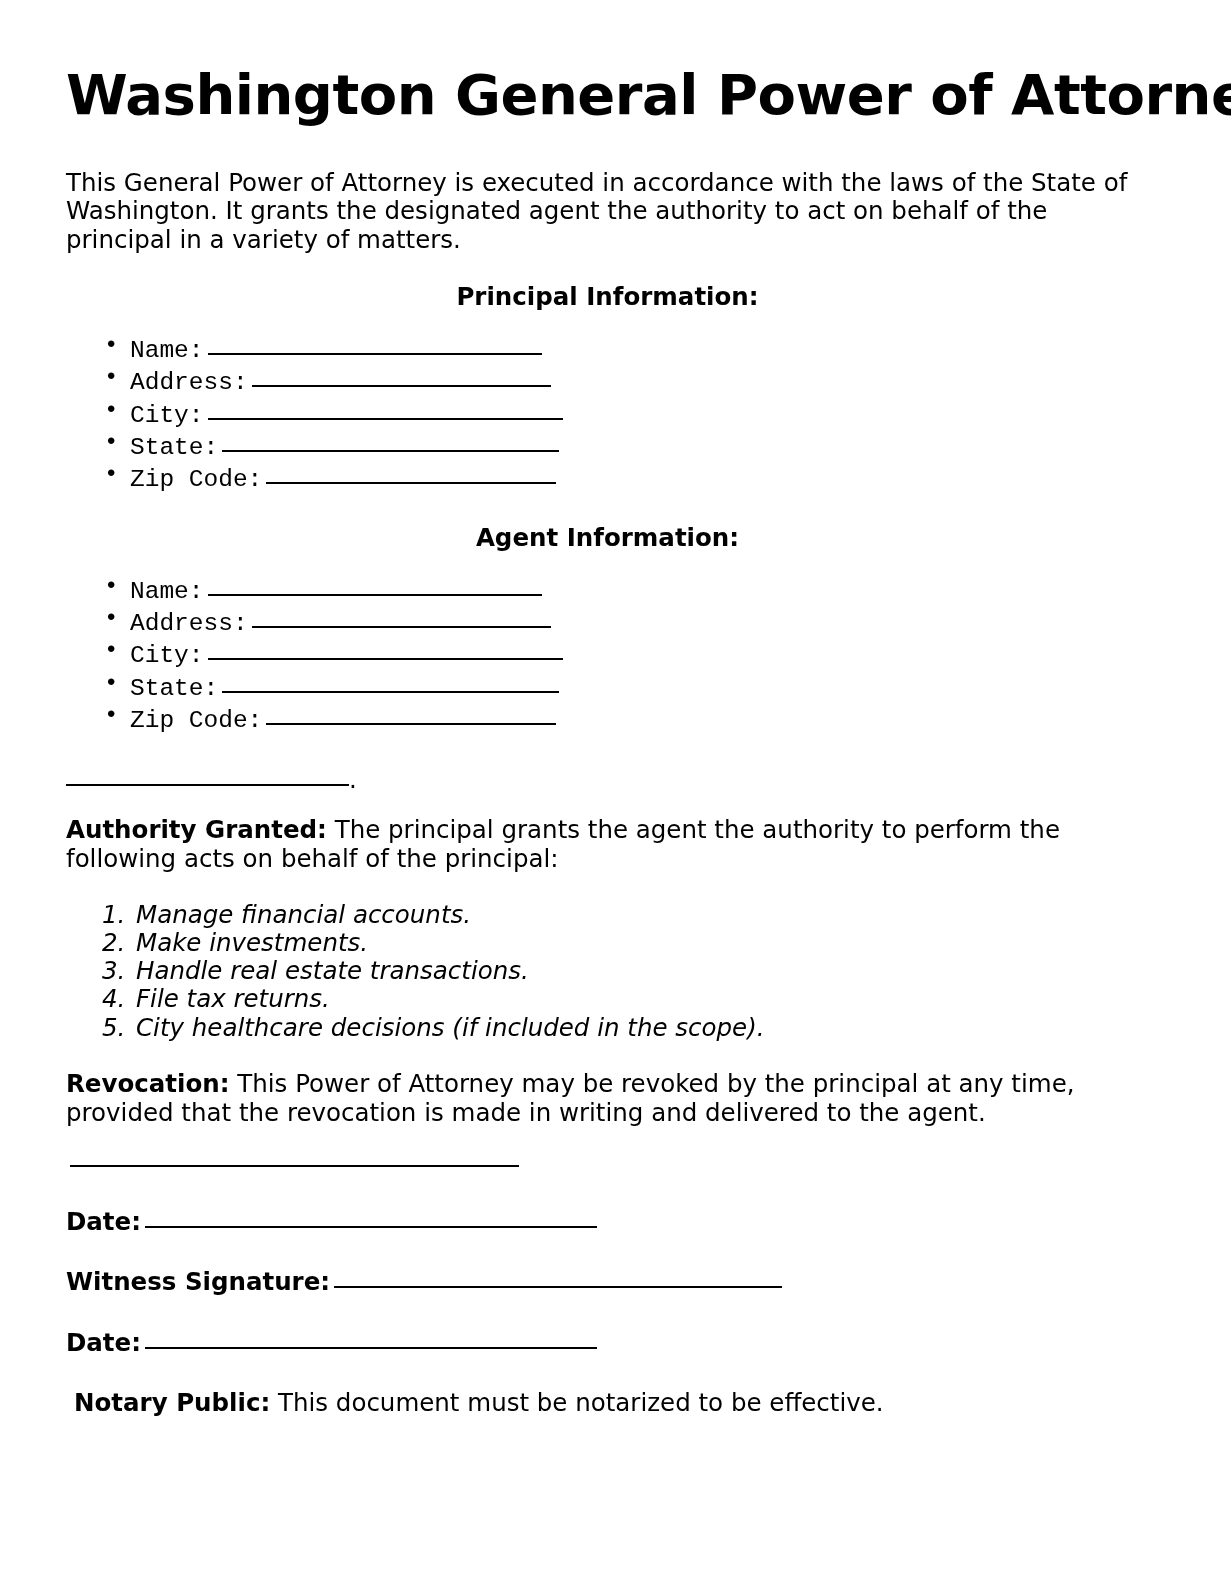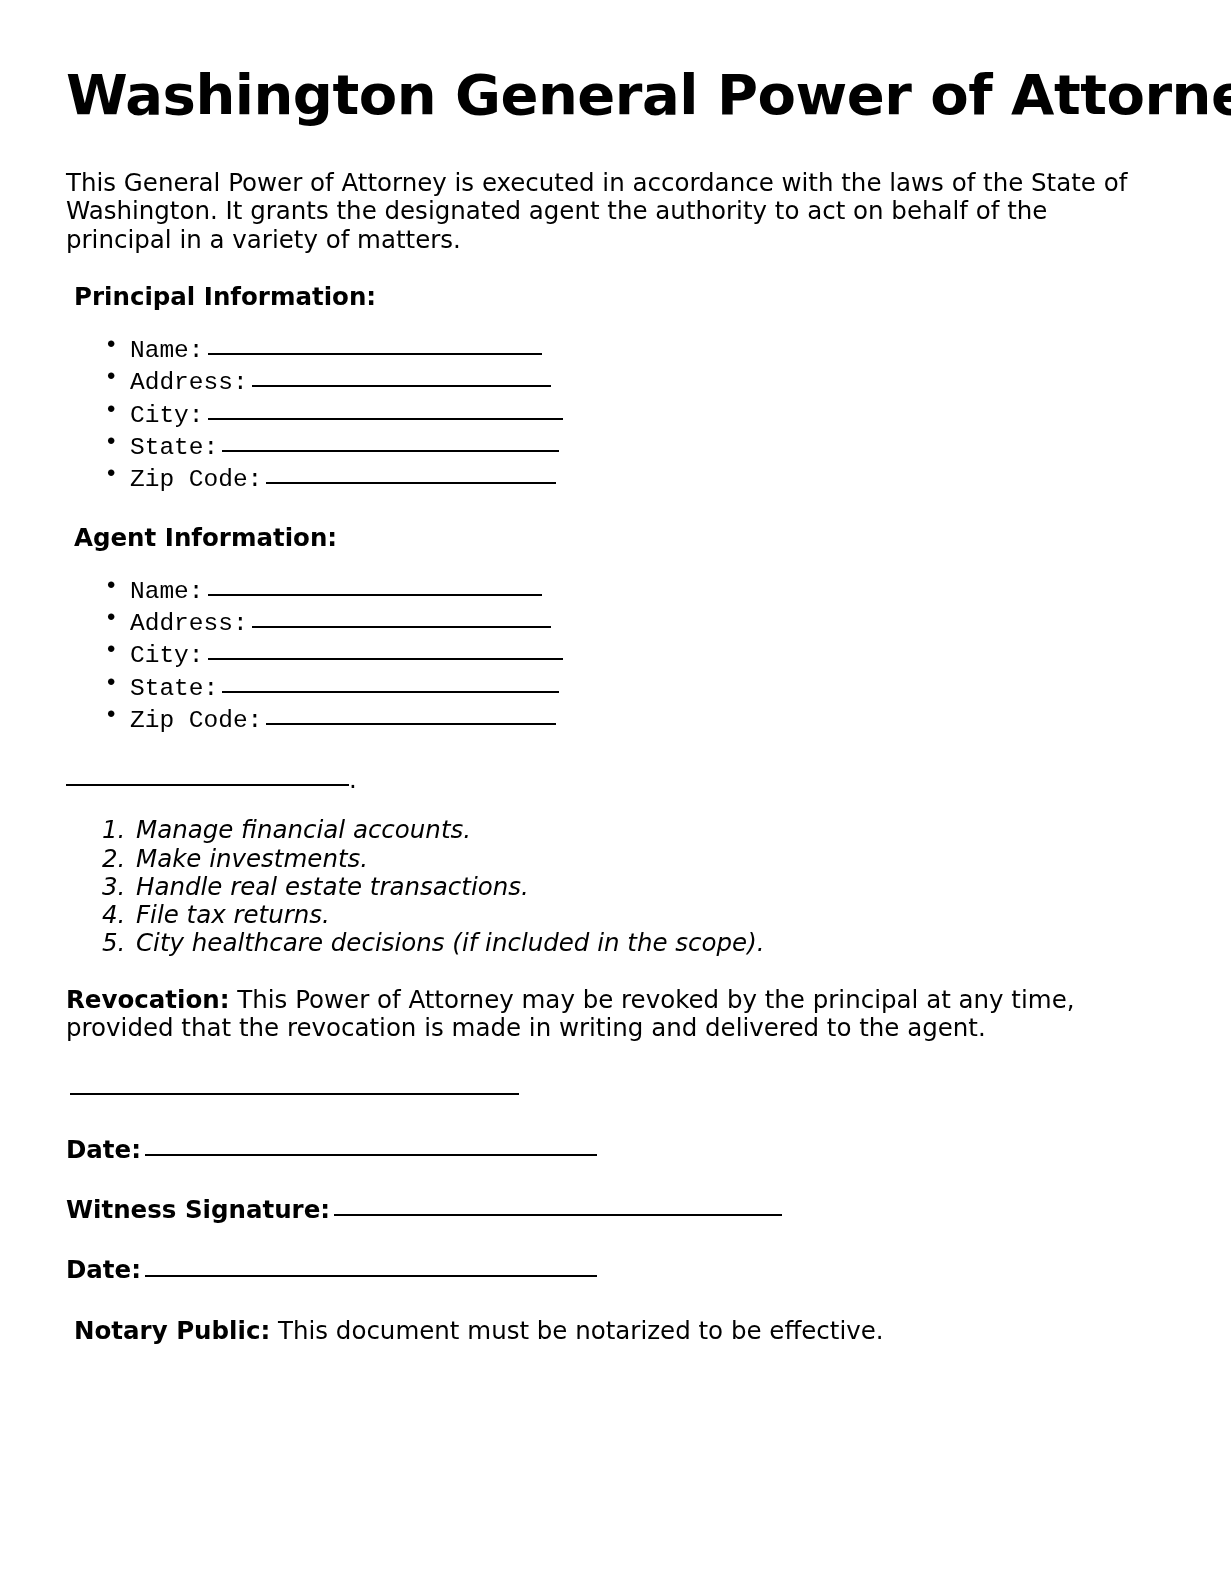--- a/index.html
+++ b/index.html
@@ -44,20 +44,21 @@
   }
   .para .lead {
     font-weight: bold;
   }
 
   
   .section-heading {
     font-size: 24.5px;
     font-weight: bold;
     margin: 0 0 22px 8px;
+    text-align: center;
   }
 
   
   ul.field-list {
     list-style: none;
     margin: 0 0 28px 0;
     padding: 0 0 0 38px;
     font-family: Liberation Mono, monospace;
   }
   ul.field-list li {
@@ -166,30 +167,31 @@
     <li><span>Name:</span><span class="blank" style="width:334px"></span></li>
     <li><span>Address:</span><span class="blank" style="width:299px"></span></li>
     <li><span>City:</span><span class="blank" style="width:355px"></span></li>
     <li><span>State:</span><span class="blank" style="width:337px"></span></li>
     <li><span>Zip Code:</span><span class="blank" style="width:290px"></span></li>
   </ul>
 
 
   <div class="effdate-blank-row"><span class="blank" style="width:283px;margin-left:0;"></span><span>.</span></div>
 
+  <p class="para"><span class="lead">Authority Granted:</span><span> The principal grants the agent the authority to perform the following acts on behalf of the principal:</span></p>
 
   <ol class="act-list">
     <li>Manage financial accounts.</li>
     <li>Make investments.</li>
     <li>Handle real estate transactions.</li>
     <li>File tax returns.</li>
     <li>City healthcare decisions (if included in the scope).</li>
   </ol>
 
-  <p class="para" style="margin-bottom:30px;"><span class="lead">Revocation:</span><span> This Power of Attorney may be revoked by the principal at any time, provided that the revocation is made in writing and delivered to the agent.</span></p>
+  <p class="para" style="margin-bottom:18px;"><span class="lead">Revocation:</span><span> This Power of Attorney may be revoked by the principal at any time, provided that the revocation is made in writing and delivered to the agent.</span></p>
 
   <div class="sig-row"><span class="blank" style="width:449px"></span></div>
 
   <div class="sig-row"><span class="sig-label">Date:</span><span class="blank" style="width:452px"></span></div>
 
   <div class="sig-row"><span class="sig-label">Witness Signature:</span><span class="blank" style="width:448px"></span></div>
 
   <div class="sig-row" style="margin-bottom:32px;"><span class="sig-label">Date:</span><span class="blank" style="width:452px"></span></div>
 
   <p class="para" style="margin-bottom:0;margin-left:8px;"><span class="lead">Notary Public:</span><span> This document must be notarized to be effective.</span></p>

